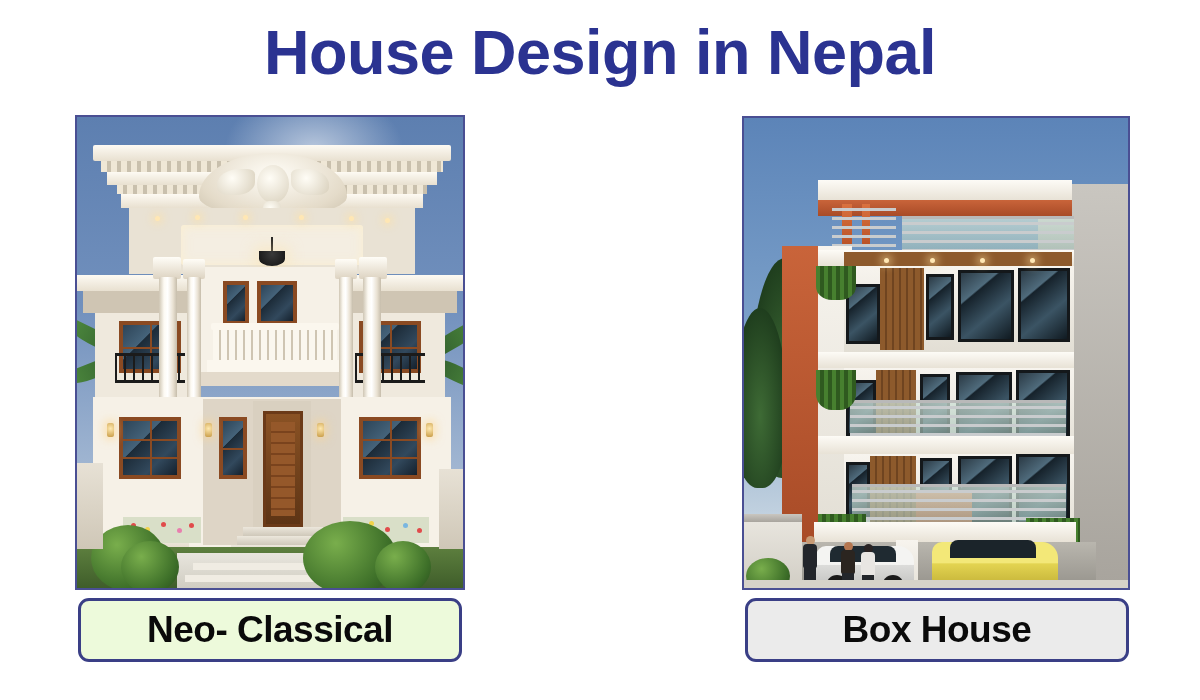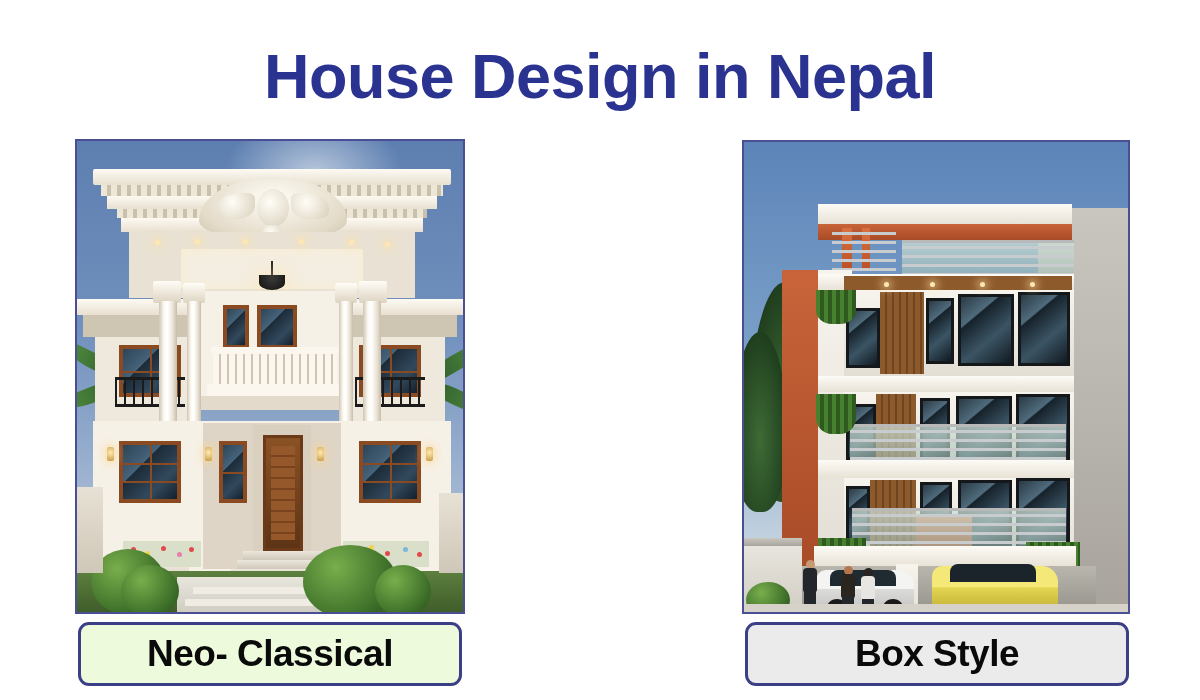--- a/index.html
+++ b/index.html
@@ -1,21 +1,21 @@
 <!DOCTYPE html>
 <html><head>
 <meta charset="utf-8">
 <style>
   html,body{margin:0;padding:0;}
   body{
     width:1200px;height:700px;background:#ffffff;
     font-family:"Liberation Sans",sans-serif;
     overflow:hidden;position:relative;
   }
-  .page{position:relative;width:1200px;height:608px;background:#fff;margin-top:24px;}
+  .page{position:relative;width:1200px;height:608px;background:#fff;}
 
   
   .title{
     position:absolute;left:0;top:16px;width:1200px;
     text-align:center;
     font-size:63px;font-weight:bold;
     color:#2b3391;
     letter-spacing:-0.5px;
     line-height:72px;
     white-space:nowrap;
@@ -422,17 +422,17 @@
         </div>
 
         <div class="boundary" style="left:0;top:400px;width:58px;height:76px;"></div>
         <div class="greywall" style="left:0;top:396px;width:58px;height:8px;"></div>
         <div class="bush" style="left:2px;top:440px;width:44px;height:36px;"></div>
         <div class="drive" style="left:0;top:462px;width:388px;height:14px;background:#d6d2c9;"></div>
       </div>
     </div>
 
     <div class="label-box" id="label-right">
-      <span class="label-text">Box Style</span>
+      <span class="label-text">Box House</span>
     </div>
   </div>
 
 </div>
 
 </body></html>

